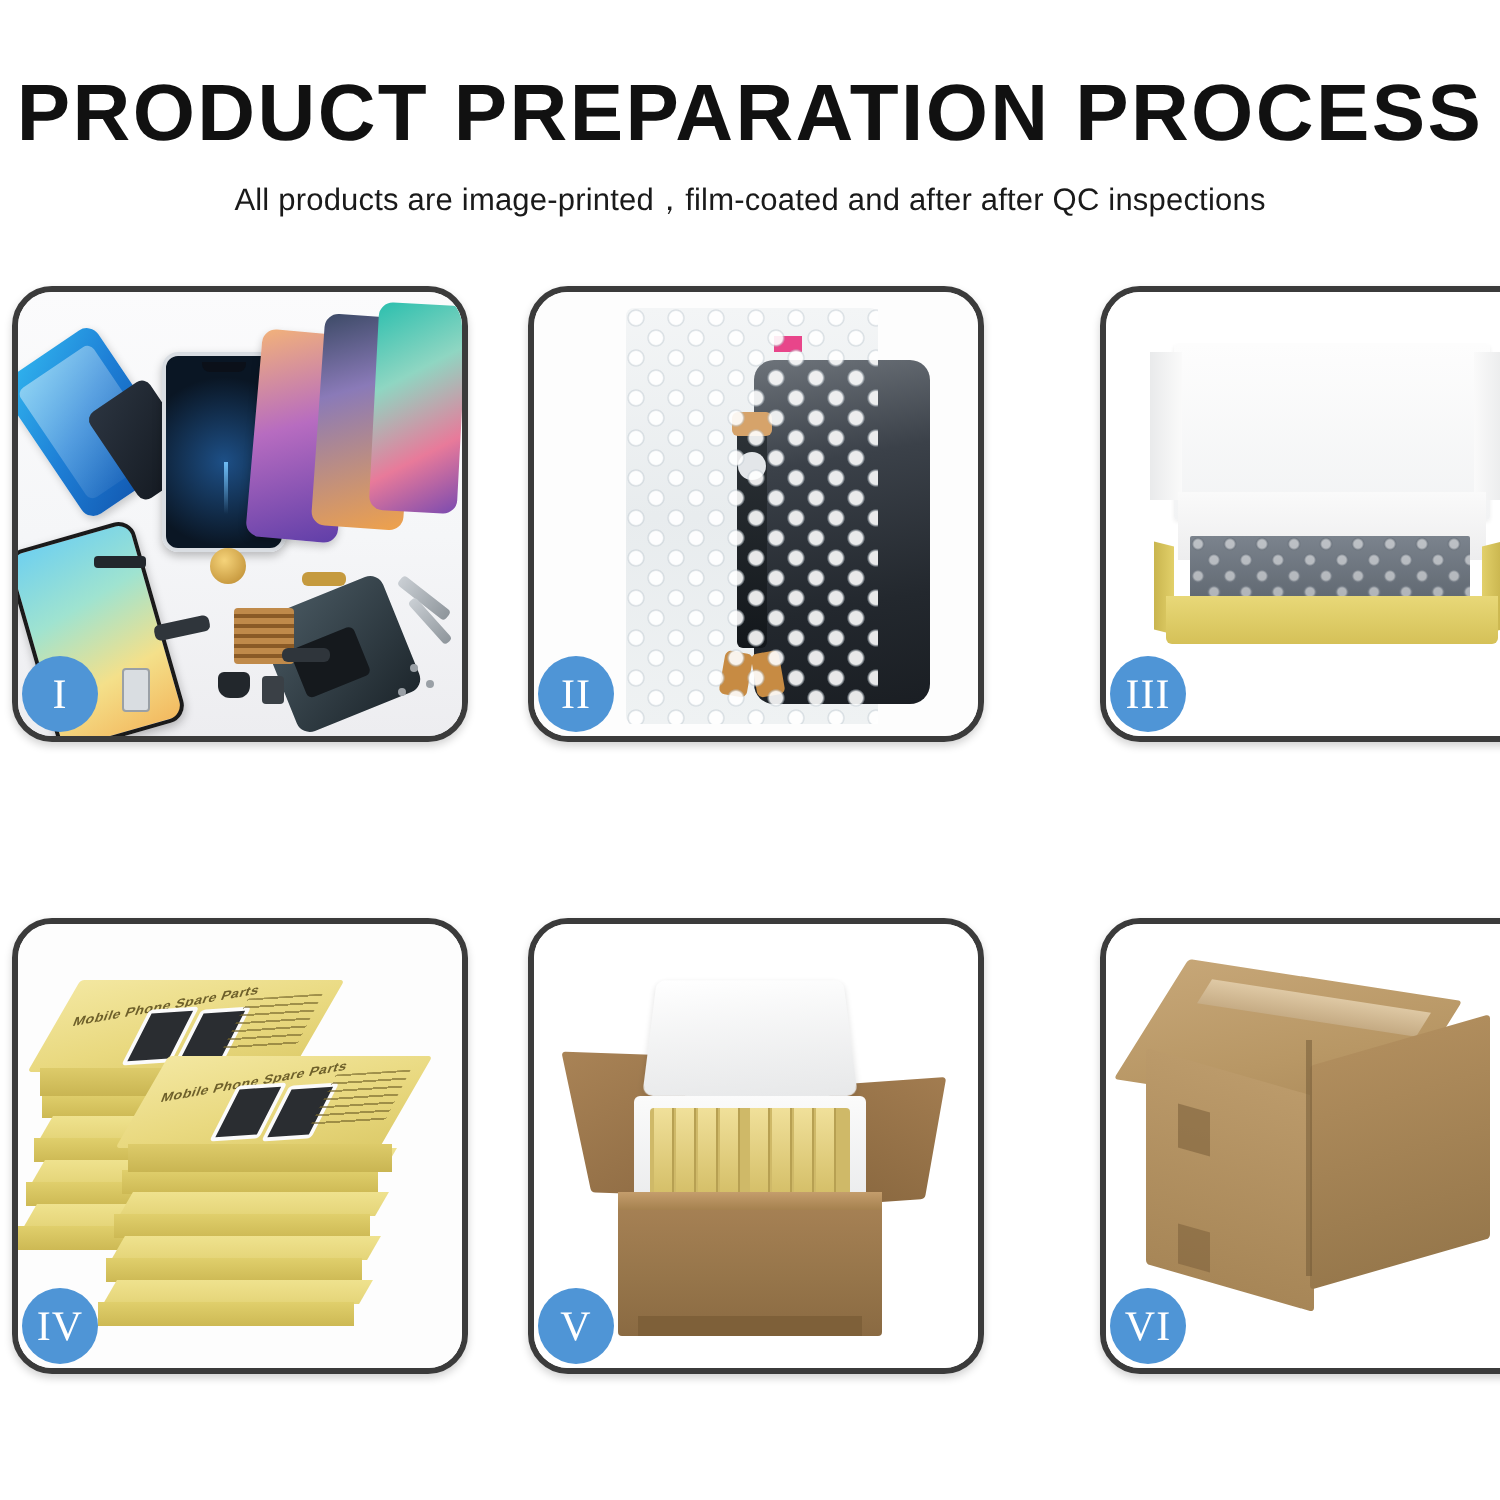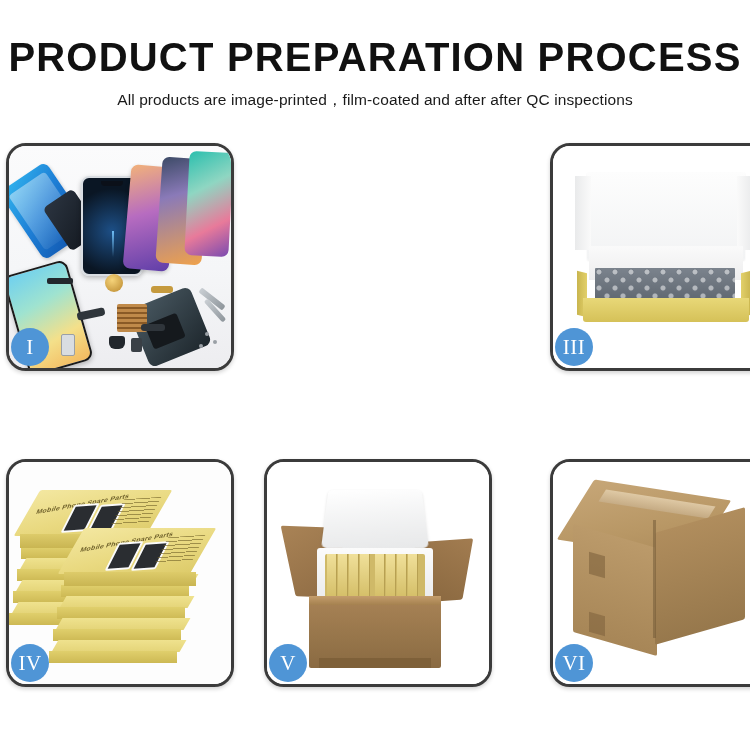--- a/index.html
+++ b/index.html
@@ -315,20 +315,36 @@
           <div class="simtray"></div>
           <div class="tweez"></div>
           <div class="tweez2"></div>
           <div class="screw" style="left:196px;top:186px;"></div>
           <div class="screw" style="left:204px;top:194px;"></div>
           <div class="screw" style="left:190px;top:198px;"></div>
         </div>
         <div class="badge">I</div>
       </div>
 
+      <div class="panel p2">
+        <div class="scene">
+          <div class="bw-bg"></div>
+          <div class="bw-bag">
+            <div class="bw-lcd"></div>
+            <div class="bw-tan"></div>
+            <div class="bw-flex"></div>
+            <div class="bw-conn"></div>
+            <div class="bw-gold-l"></div>
+            <div class="bw-gold-r"></div>
+            <div class="bw-pink"></div>
+            <div class="bw-bubbles"></div>
+          </div>
+        </div>
+        <div class="badge">II</div>
+      </div>
 
       <div class="panel p3">
         <div class="scene">
           <div class="b3-bg"></div>
           <div class="b3-lid"></div>
           <div class="b3-lid-flap-l"></div>
           <div class="b3-lid-flap-r"></div>
           <div class="b3-foam"></div>
           <div class="b3-tray"></div>
           <div class="b3-side-l"></div>

